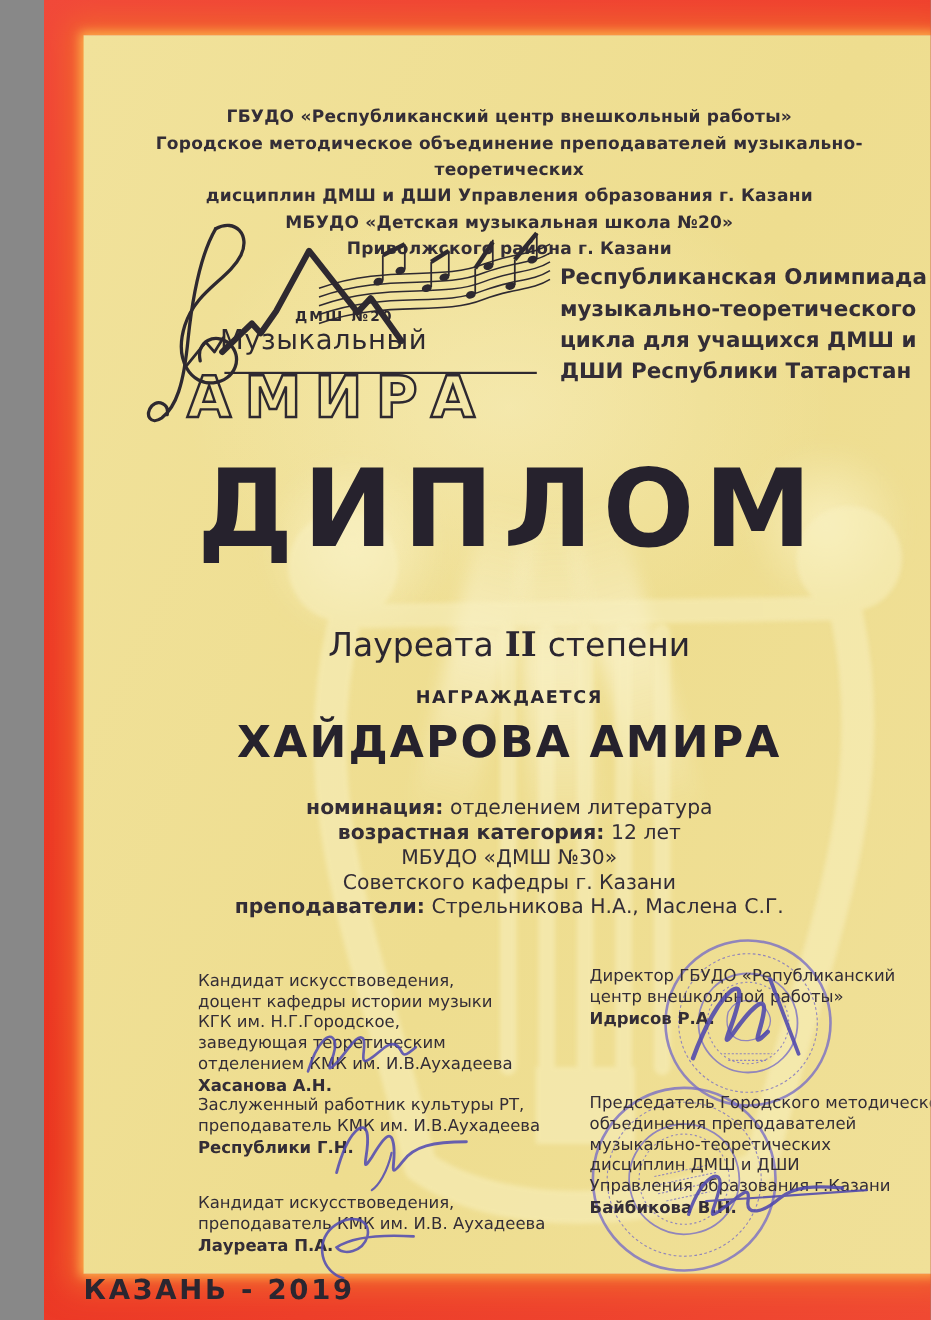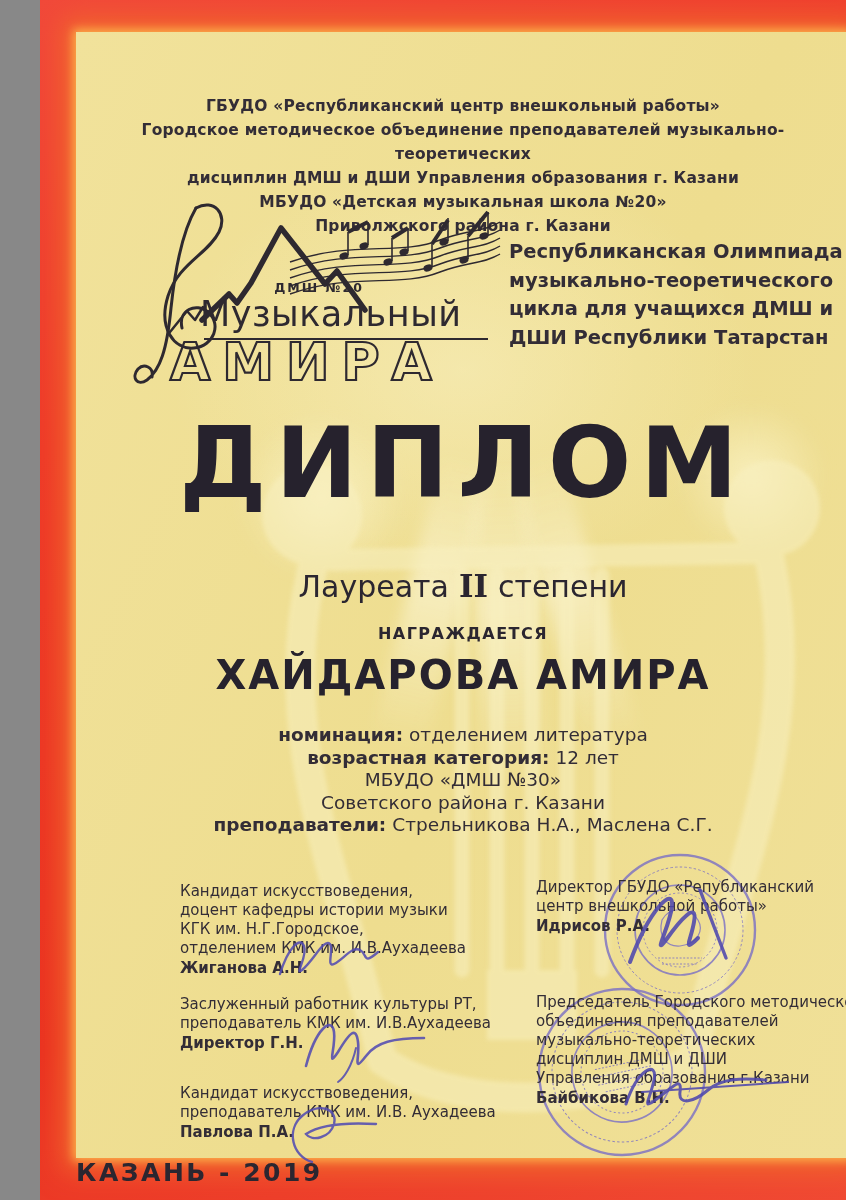--- a/index.html
+++ b/index.html
@@ -15,23 +15,23 @@
       radial-gradient(ellipse 420px 300px at 50% 30%, rgba(255,250,220,.35), rgba(255,250,220,0) 70%),
       linear-gradient(115deg,#f1e29b 0%,#eedd8f 55%,#f0e098 100%);
     box-shadow:0 0 9px 3px #fcae4a, 0 0 26px 13px #f1682e;
   }
   .abs{position:absolute;}
   
   .hdr{left:0;right:0;top:62px;text-align:center;font-size:15.5px;font-weight:600;
        line-height:24px;color:#332d36;letter-spacing:.2px;}
   
   .logo-wrap{left:56px;top:166px;width:372px;height:192px;}
-  .logo-school{position:absolute;left:92px;top:82px;width:140px;text-align:right;
+  .logo-school{position:absolute;left:111px;top:82px;width:140px;text-align:center;
        font-size:12.5px;letter-spacing:2px;color:#2e2930;font-weight:600;}
-  .logo-word1{position:absolute;left:68px;top:96px;width:300px;font-size:35px;
+  .logo-word1{position:absolute;left:68px;top:96px;width:300px;font-size:25px;
        color:#2e2930;font-weight:500;letter-spacing:.5px;}
   .logo-rule{position:absolute;left:72px;top:140px;width:284px;height:2px;background:#2e2930;}
   .logo-word2{position:absolute;left:38px;top:134px;font-size:52px;font-weight:700;
        letter-spacing:12px;color:#2e2930;}
   @supports (-webkit-text-stroke: 1px black){
     .logo-word2{color:transparent;-webkit-text-stroke:2.2px #2e2930;}
   }
   
   .intro{left:433px;top:206px;width:395px;font-size:19.5px;font-weight:700;
        line-height:28.5px;color:#332d36;}
@@ -172,21 +172,21 @@
       <span>Лауреата</span><span class="deg">II</span><span>степени</span>
     </div>
 
     <div class="abs award-label">НАГРАЖДАЕТСЯ</div>
     <div class="abs award-name">ХАЙДАРОВА АМИРА</div>
 
     <div class="abs details">
       <div><b>номинация:</b><span>отделением литература</span></div>
       <div><b>возрастная категория:</b><span>12 лет</span></div>
       <div><b></b><span>МБУДО «ДМШ №30»</span></div>
-      <div><b></b><span>Советского района г. Казани</span></div>
+      <div><b></b><span>Советского кафедры г. Казани</span></div>
       <div><b>преподаватели:</b><span>Стрельникова Н.А., Маслена С.Г.</span></div>
     </div>
 
     <svg class="abs stamp" style="left:524px;top:818px;" width="160" height="160" viewBox="0 0 160 160">
       <g stroke="#7a6fc5" fill="none">
         <circle cx="80" cy="80" r="75" stroke-width="2.4"></circle>
         <circle cx="80" cy="80" r="63" stroke-width="1" stroke-dasharray="2.5 2.2"></circle>
         <circle cx="80" cy="80" r="45" stroke-width="1.6"></circle>
         <circle cx="80" cy="80" r="37" stroke-width="1" stroke-dasharray="2 2.4"></circle>
         <path d="M62,70 C70,56 90,56 98,70 C104,80 98,94 80,96 C66,97 58,86 62,70 Z" stroke-width="1.2"></path>
@@ -204,32 +204,33 @@
         <line x1="58" y1="88" x2="118" y2="88" stroke-width="1" stroke-dasharray="2 1.6"></line>
         <line x1="62" y1="96" x2="114" y2="96" stroke-width="1" stroke-dasharray="2 1.6"></line>
         <line x1="68" y1="104" x2="108" y2="104" stroke-width="1" stroke-dasharray="2 1.6"></line>
       </g>
     </svg>
 
     <div class="abs sig sigL b1">
       <div>Кандидат искусствоведения,</div>
       <div>доцент кафедры истории музыки</div>
       <div>КГК им. Н.Г.Городское,</div>
+      <div>заведующая теоретическим</div>
       <div>отделением КМК им. И.В.Аухадеева</div>
-      <div class="name">Жиганова А.Н.</div>
+      <div class="name">Хасанова А.Н.</div>
     </div>
     <div class="abs sig sigL b2">
       <div>Заслуженный работник культуры РТ,</div>
       <div>преподаватель КМК им. И.В.Аухадеева</div>
-      <div class="name">Директор Г.Н.</div>
+      <div class="name">Республики Г.Н.</div>
     </div>
     <div class="abs sig sigL b3">
       <div>Кандидат искусствоведения,</div>
       <div>преподаватель КМК им. И.В. Аухадеева</div>
-      <div class="name">Павлова П.А.</div>
+      <div class="name">Лауреата П.А.</div>
     </div>
 
     <div class="abs sig sigR rb1">
       <div>Директор ГБУДО «Републиканский</div>
       <div>центр внешкольной работы»</div>
       <div class="name">Идрисов Р.А.</div>
     </div>
     <div class="abs sig sigR rb2">
       <div>Председатель Городского методического</div>
       <div>объединения преподавателей</div>

